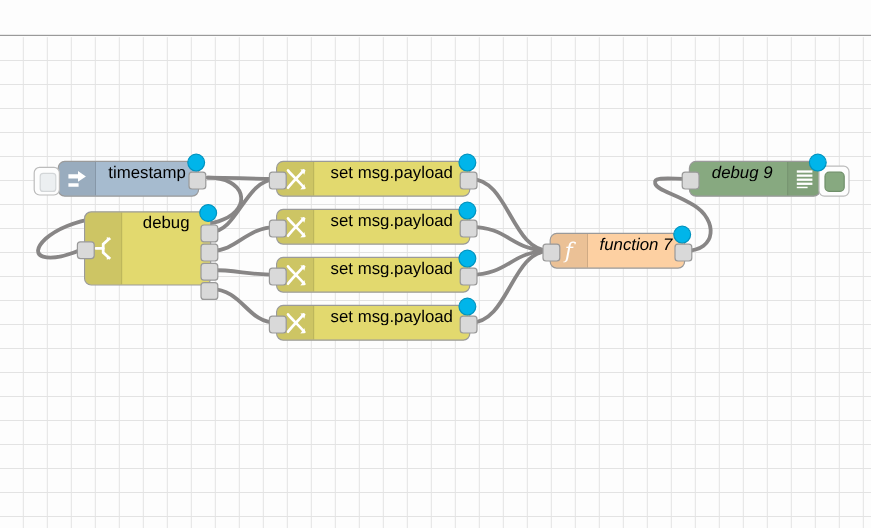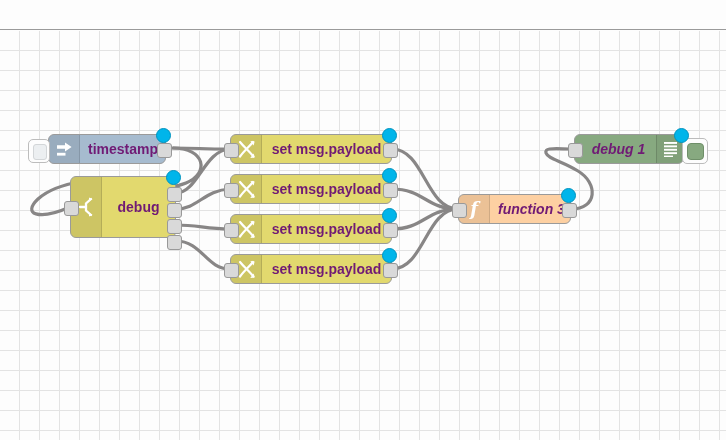--- a/index.html
+++ b/index.html
@@ -32,24 +32,23 @@
 
   #wires { position: absolute; left: 0; top: 0; width: 726px; height: 409px; }
   #wires path { fill: none; stroke: #888686; stroke-width: 3.2; stroke-linecap: round; }
 
   
   .node {
     position: absolute;
     box-sizing: border-box;
     border: 1px solid #9a9a9a;
     border-radius: 6px;
-    display: flex; align-items: center;
-    font-size: 14px; color: #701a75;
+    display: flex; align-items: flex-start;
+    font-size: 14px; color: #000000;
     z-index: 5;
-    font-weight: bold;
   }
   .node .icon-box {
     width: 30px; align-self: stretch;
     display: flex; align-items: center; justify-content: center;
     border-right: 1px solid rgba(0,0,0,.12);
     border-radius: 5px 0 0 5px;
     background: rgba(0,0,0,.06);
     flex: 0 0 30px;
   }
   .node .label {
@@ -251,28 +250,28 @@
       <div class="port out" style="top:8px;"></div>
       <div class="status-dot" style="right:-6px; top:-7px;"></div>
     </div>
 
     <div class="node n-function" style="left:458px; top:163px; width:113px; height:30px;">
       <div class="icon-box">
         <svg class="glyph" width="16" height="20" viewBox="0 0 16 20" xmlns="http://www.w3.org/2000/svg">
           <text x="8" y="16" font-family="DejaVu Serif, serif" font-style="italic" font-size="18" fill="#ffffff" text-anchor="middle">f</text>
         </svg>
       </div>
-      <div class="label italic">function 3</div>
+      <div class="label italic">function 7</div>
       <div class="port in" style="top:8px;"></div>
       <div class="port out" style="top:8px;"></div>
       <div class="status-dot" style="right:-6px; top:-7px;"></div>
     </div>
 
     <div class="node n-debug" style="left:574px; top:103px; width:110px; height:30px;">
-      <div class="label italic" style="padding-left:14px;">debug 1</div>
+      <div class="label italic" style="padding-left:14px;">debug 9</div>
       <div class="debug-lines">
         <svg class="glyph" width="15" height="16" viewBox="0 0 15 16" xmlns="http://www.w3.org/2000/svg">
           <rect x="1" y="1" width="13" height="1.9" fill="#ffffff"></rect>
           <rect x="1" y="4.4" width="13" height="1.9" fill="#ffffff"></rect>
           <rect x="1" y="7.8" width="13" height="1.9" fill="#ffffff"></rect>
           <rect x="1" y="11.2" width="13" height="1.9" fill="#ffffff"></rect>
           <rect x="1" y="14.6" width="9" height="1.4" fill="#ffffff"></rect>
         </svg>
       </div>
       <div class="debug-btn"></div>

